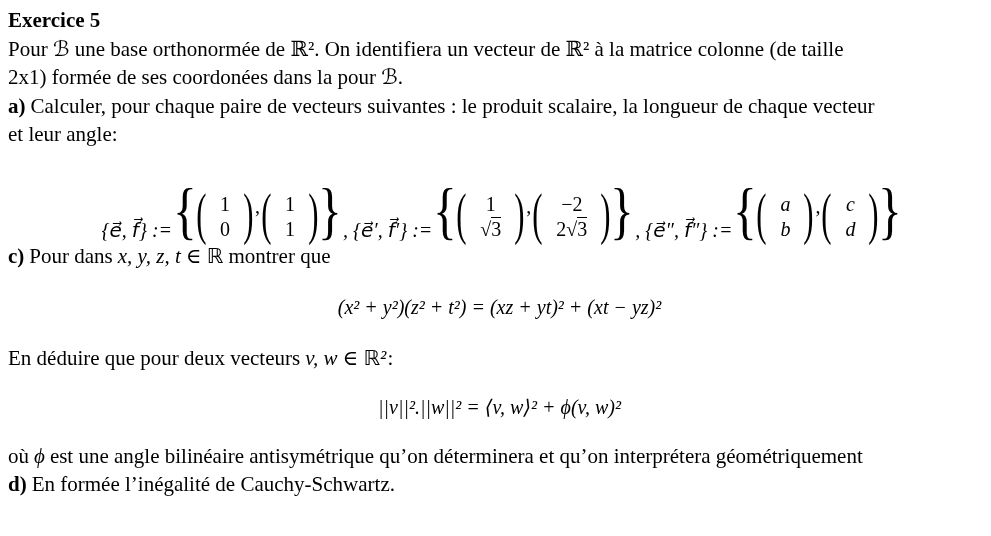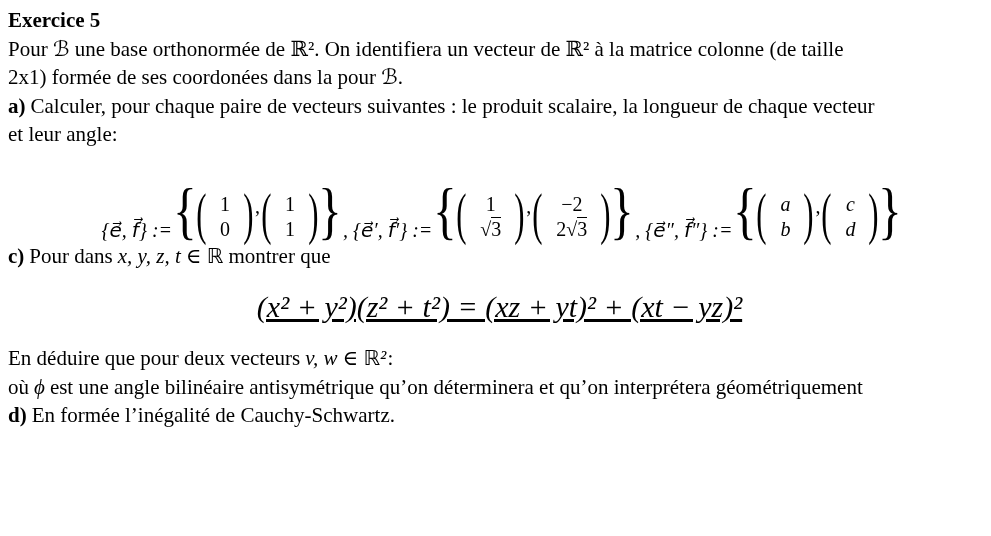--- a/index.html
+++ b/index.html
@@ -14,21 +14,21 @@
   .page { padding: 6px 0 0 8px; }
   .ln { line-height: 28.5px; white-space: nowrap; }
   .bold { font-weight: bold; }
   .lbl { font-weight: bold; margin-right: 5px; }
   .im { font-style: italic; margin: 0 5px; }
   .im.tight { margin-right: 1px; }
 
   
   .eqrow {
     display: flex; align-items: center; justify-content: center;
-    font-style: italic; font-size: 30px; white-space: nowrap; text-decoration: underline;
+    font-style: italic; font-size: 20px; white-space: nowrap;
   }
   .eqrow.identity { height: 74px; }
   .eqrow.norm { height: 69px; }
 
   
   .mathrow {
     height: 93px;
     display: flex; align-items: flex-end; justify-content: center;
     font-size: 20px; white-space: nowrap;
   }
@@ -115,18 +115,19 @@
     <span class="bigdelim bigbrace">}</span>
   </div>
 
 
   <div class="ln"><span class="lbl">c)</span><span>Pour dans</span><span class="im">x, y, z, t ∈ ℝ</span><span>montrer que</span></div>
 
   <div class="eqrow identity">(x² + y²)(z² + t²) = (xz + yt)² + (xt − yz)²</div>
 
   <div class="ln"><span>En déduire que pour deux vecteurs</span><span class="im tight">v, w ∈ ℝ²</span><span>:</span></div>
 
+  <div class="eqrow norm">||v||².||w||² = ⟨v, w⟩² + ϕ(v, w)²</div>
 
   <div class="ln"><span>où</span><span class="im">ϕ</span><span>est une angle bilinéaire antisymétrique qu’on déterminera et qu’on interprétera géométriquement</span></div>
 
   <div class="ln"><span class="lbl">d)</span><span>En formée l’inégalité de Cauchy-Schwartz.</span></div>
 
 </div>
 
 </body></html>

